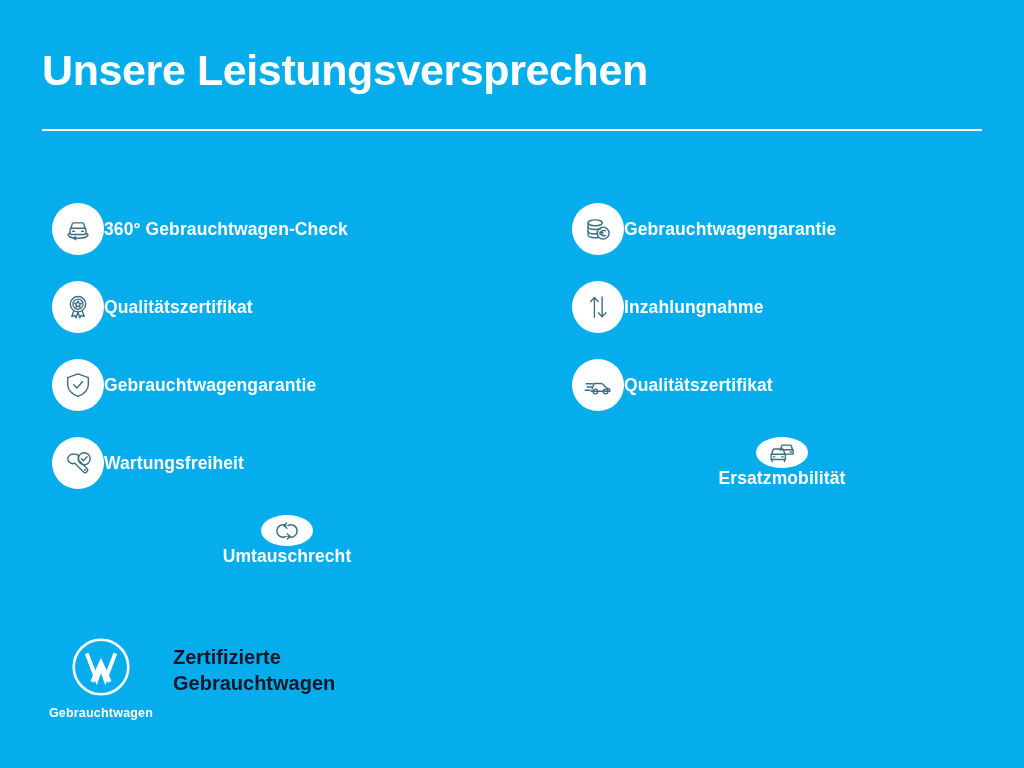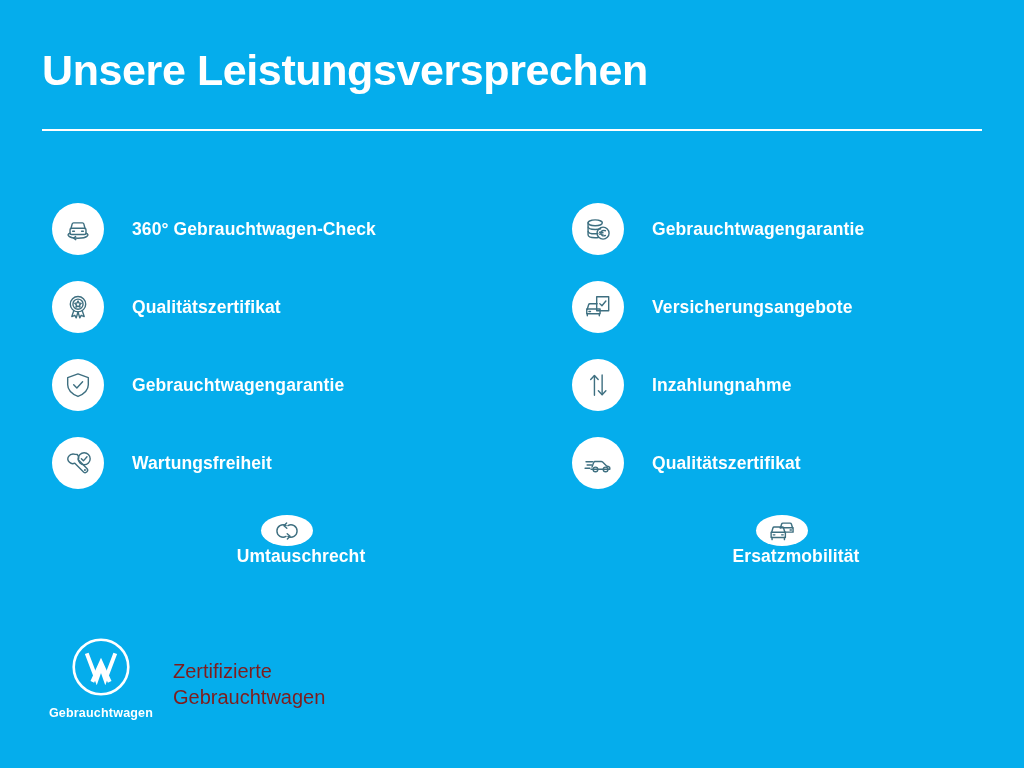--- a/index.html
+++ b/index.html
@@ -90,21 +90,20 @@
     stroke-linecap: round;
     stroke-linejoin: round;
     fill: none;
   }
   .icon-circle svg .solid {
     fill: #3E6F80;
     stroke: none;
   }
 
   .benefit-label {
-    margin-left: 28px;
     font-size: 17.5px;
     font-weight: bold;
     color: #ffffff;
     letter-spacing: 0.1px;
     white-space: nowrap;
   }
 
   
   .footer {
     position: absolute;
@@ -139,24 +138,24 @@
   .brand-sub {
     margin-top: 8px;
     font-size: 12.5px;
     font-weight: bold;
     color: #ffffff;
     letter-spacing: 0.2px;
     white-space: nowrap;
   }
   .brand-claim {
     margin-left: 13px;
-    margin-top: 23px;
+    margin-top: 9px;
     font-size: 20px;
-    font-weight: normal;
-    color: #7f1d1d;
+    font-weight: bold;
+    color: #0f172a;
     line-height: 1.28;
     white-space: nowrap;
   }
 </style>
 </head>
 <body>
 
 <div class="slide">
 
   <div class="header">
@@ -242,34 +241,20 @@
             <path d="M5.4 18.6 L5.4 22.2 Q5.4 25.3 13 25.3 Q15 25.3 16.4 25"></path>
             <circle cx="21.4" cy="20.4" r="6.4"></circle>
             <path d="M23.9 17.9 Q19.8 16.4 19 20.4 Q19.8 24.4 23.9 22.9"></path>
             <line x1="17.6" y1="19.4" x2="21.3" y2="19.4"></line>
             <line x1="17.6" y1="21.5" x2="21.3" y2="21.5"></line>
           </svg>
         </span>
         <span class="benefit-label">Gebrauchtwagengarantie</span>
       </div>
 
-      <div class="benefit">
-        <span class="icon-circle">
-          <svg viewBox="0 0 32 32">
-            <path d="M4.6 18.2 L6 13.6 Q6.3 12.6 7.3 12.6 L15 12.6"></path>
-            <path d="M4 18.2 L18.2 18.2 L18.2 23.2 L4 23.2 Z"></path>
-            <line x1="6.3" y1="20.8" x2="8" y2="20.8"></line>
-            <line x1="4.6" y1="23.2" x2="4.6" y2="25.4"></line>
-            <line x1="17.4" y1="23.2" x2="17.4" y2="25.4"></line>
-            <path d="M14.6 5 L27.4 5 L27.4 20 L14.6 20 Z"></path>
-            <path d="M17.9 12.4 L20.2 14.7 L24.4 9.6"></path>
-          </svg>
-        </span>
-        <span class="benefit-label">Versicherungsangebote</span>
-      </div>
 
       <div class="benefit">
         <span class="icon-circle">
           <svg viewBox="0 0 32 32">
             <line x1="12.2" y1="27" x2="12.2" y2="6"></line>
             <path d="M8.2 10.1 L12.2 5.8 L16.2 10.1"></path>
             <line x1="20.4" y1="5.2" x2="20.4" y2="26.2"></line>
             <path d="M16.4 22.1 L20.4 26.4 L24.4 22.1"></path>
           </svg>
         </span>

